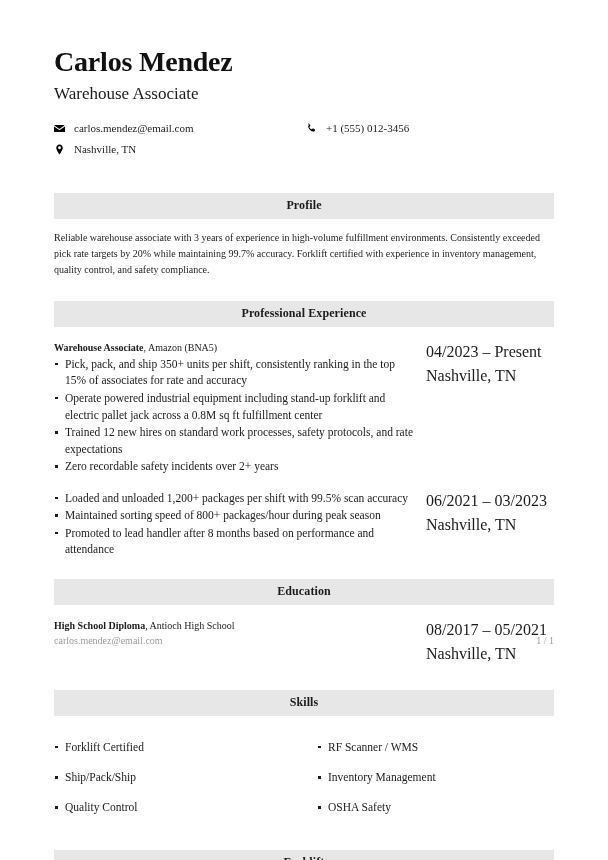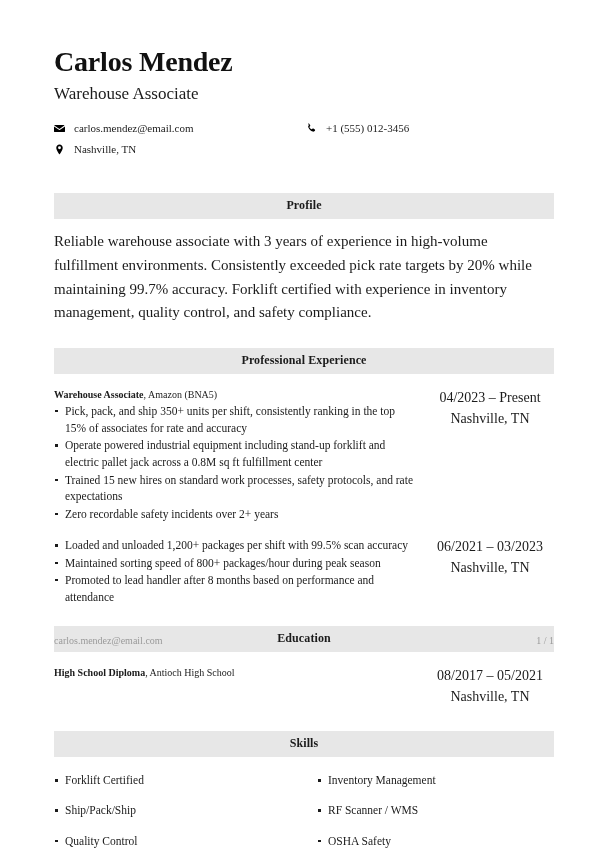--- a/index.html
+++ b/index.html
@@ -75,36 +75,36 @@
     letter-spacing: 0.1px;
   }
   .sec-profile { margin-top: 38px; }
   .sec-exp     { margin-top: 23px; }
   .sec-edu     { margin-top: 20px; }
   .sec-skills  { margin-top: 24px; }
   .sec-lang    { margin-top: 20px; }
 
   
   .profile-text {
-    font-size: 15px;
+    font-size: 10px;
     line-height: 1.58;
     margin-top: 11px;
     color: #1b1b1b;
   }
 
   
   .entry {
     display: grid;
     grid-template-columns: 1fr 128px;
     column-gap: 10px;
     margin-top: 13px;
   }
   .entry-meta {
-    text-align: center;
-    font-size: 14px;
+    text-align: left;
+    font-size: 16px;
     line-height: 1.5;
     color: #1b1b1b;
     white-space: nowrap;
   }
   .entry-title {
     font-size: 10px;
     line-height: 1.5;
     color: #1b1b1b;
   }
   .entry-title .role { font-weight: bold; }
@@ -128,21 +128,21 @@
     position: absolute;
     left: 1px;
     top: 7px;
     width: 2.5px;
     height: 2.5px;
     background: #1b1b1b;
   }
 
   
   .two-col {
-    margin-top: 15px;
+    margin-top: 23px;
     display: grid;
     grid-template-columns: 1fr 1fr;
     column-gap: 0px;
     row-gap: 0px;
   }
   .two-col .col { }
   .two-col ul {
     list-style: none;
     margin: 0;
     padding: 0;
@@ -223,21 +223,21 @@
   <p class="profile-text">Reliable warehouse associate with 3 years of experience in high-volume fulfillment environments. Consistently exceeded pick rate targets by 20% while maintaining 99.7% accuracy. Forklift certified with experience in inventory management, quality control, and safety compliance.</p>
 
   <div class="section-bar sec-exp">Professional Experience</div>
 
   <div class="entry">
     <div class="entry-main">
       <div class="entry-title"><span class="role">Warehouse Associate</span><span class="org">, <span>Amazon (BNA5)</span></span></div>
       <ul class="bullets">
         <li>Pick, pack, and ship 350+ units per shift, consistently ranking in the top 15% of associates for rate and accuracy</li>
         <li>Operate powered industrial equipment including stand-up forklift and electric pallet jack across a 0.8M sq ft fulfillment center</li>
-        <li>Trained 15 new hires on standard work processes, safety protocols, and rate expectations</li>
+        <li>Trained 12 new hires on standard work processes, safety protocols, and rate expectations</li>
         <li>Zero recordable safety incidents over 2+ years</li>
       </ul>
     </div>
     <div class="entry-meta">
       <div>04/2023 – Present</div>
       <div>Nashville, TN</div>
     </div>
   </div>
 
   <div class="entry">
@@ -270,22 +270,22 @@
   <div class="two-col">
     <div class="col">
       <ul>
         <li>Forklift Certified</li>
         <li>Ship/Pack/Ship</li>
         <li>Quality Control</li>
       </ul>
     </div>
     <div class="col col-right">
       <ul>
+        <li>RF Scanner / WMS</li>
         <li>Inventory Management</li>
-        <li>RF Scanner / WMS</li>
         <li>OSHA Safety</li>
       </ul>
     </div>
   </div>
 
   <div class="section-bar sec-lang">Forklift</div>
 
   <div class="footer">
     <span>carlos.mendez@email.com</span>
     <span>1 / 1</span>

